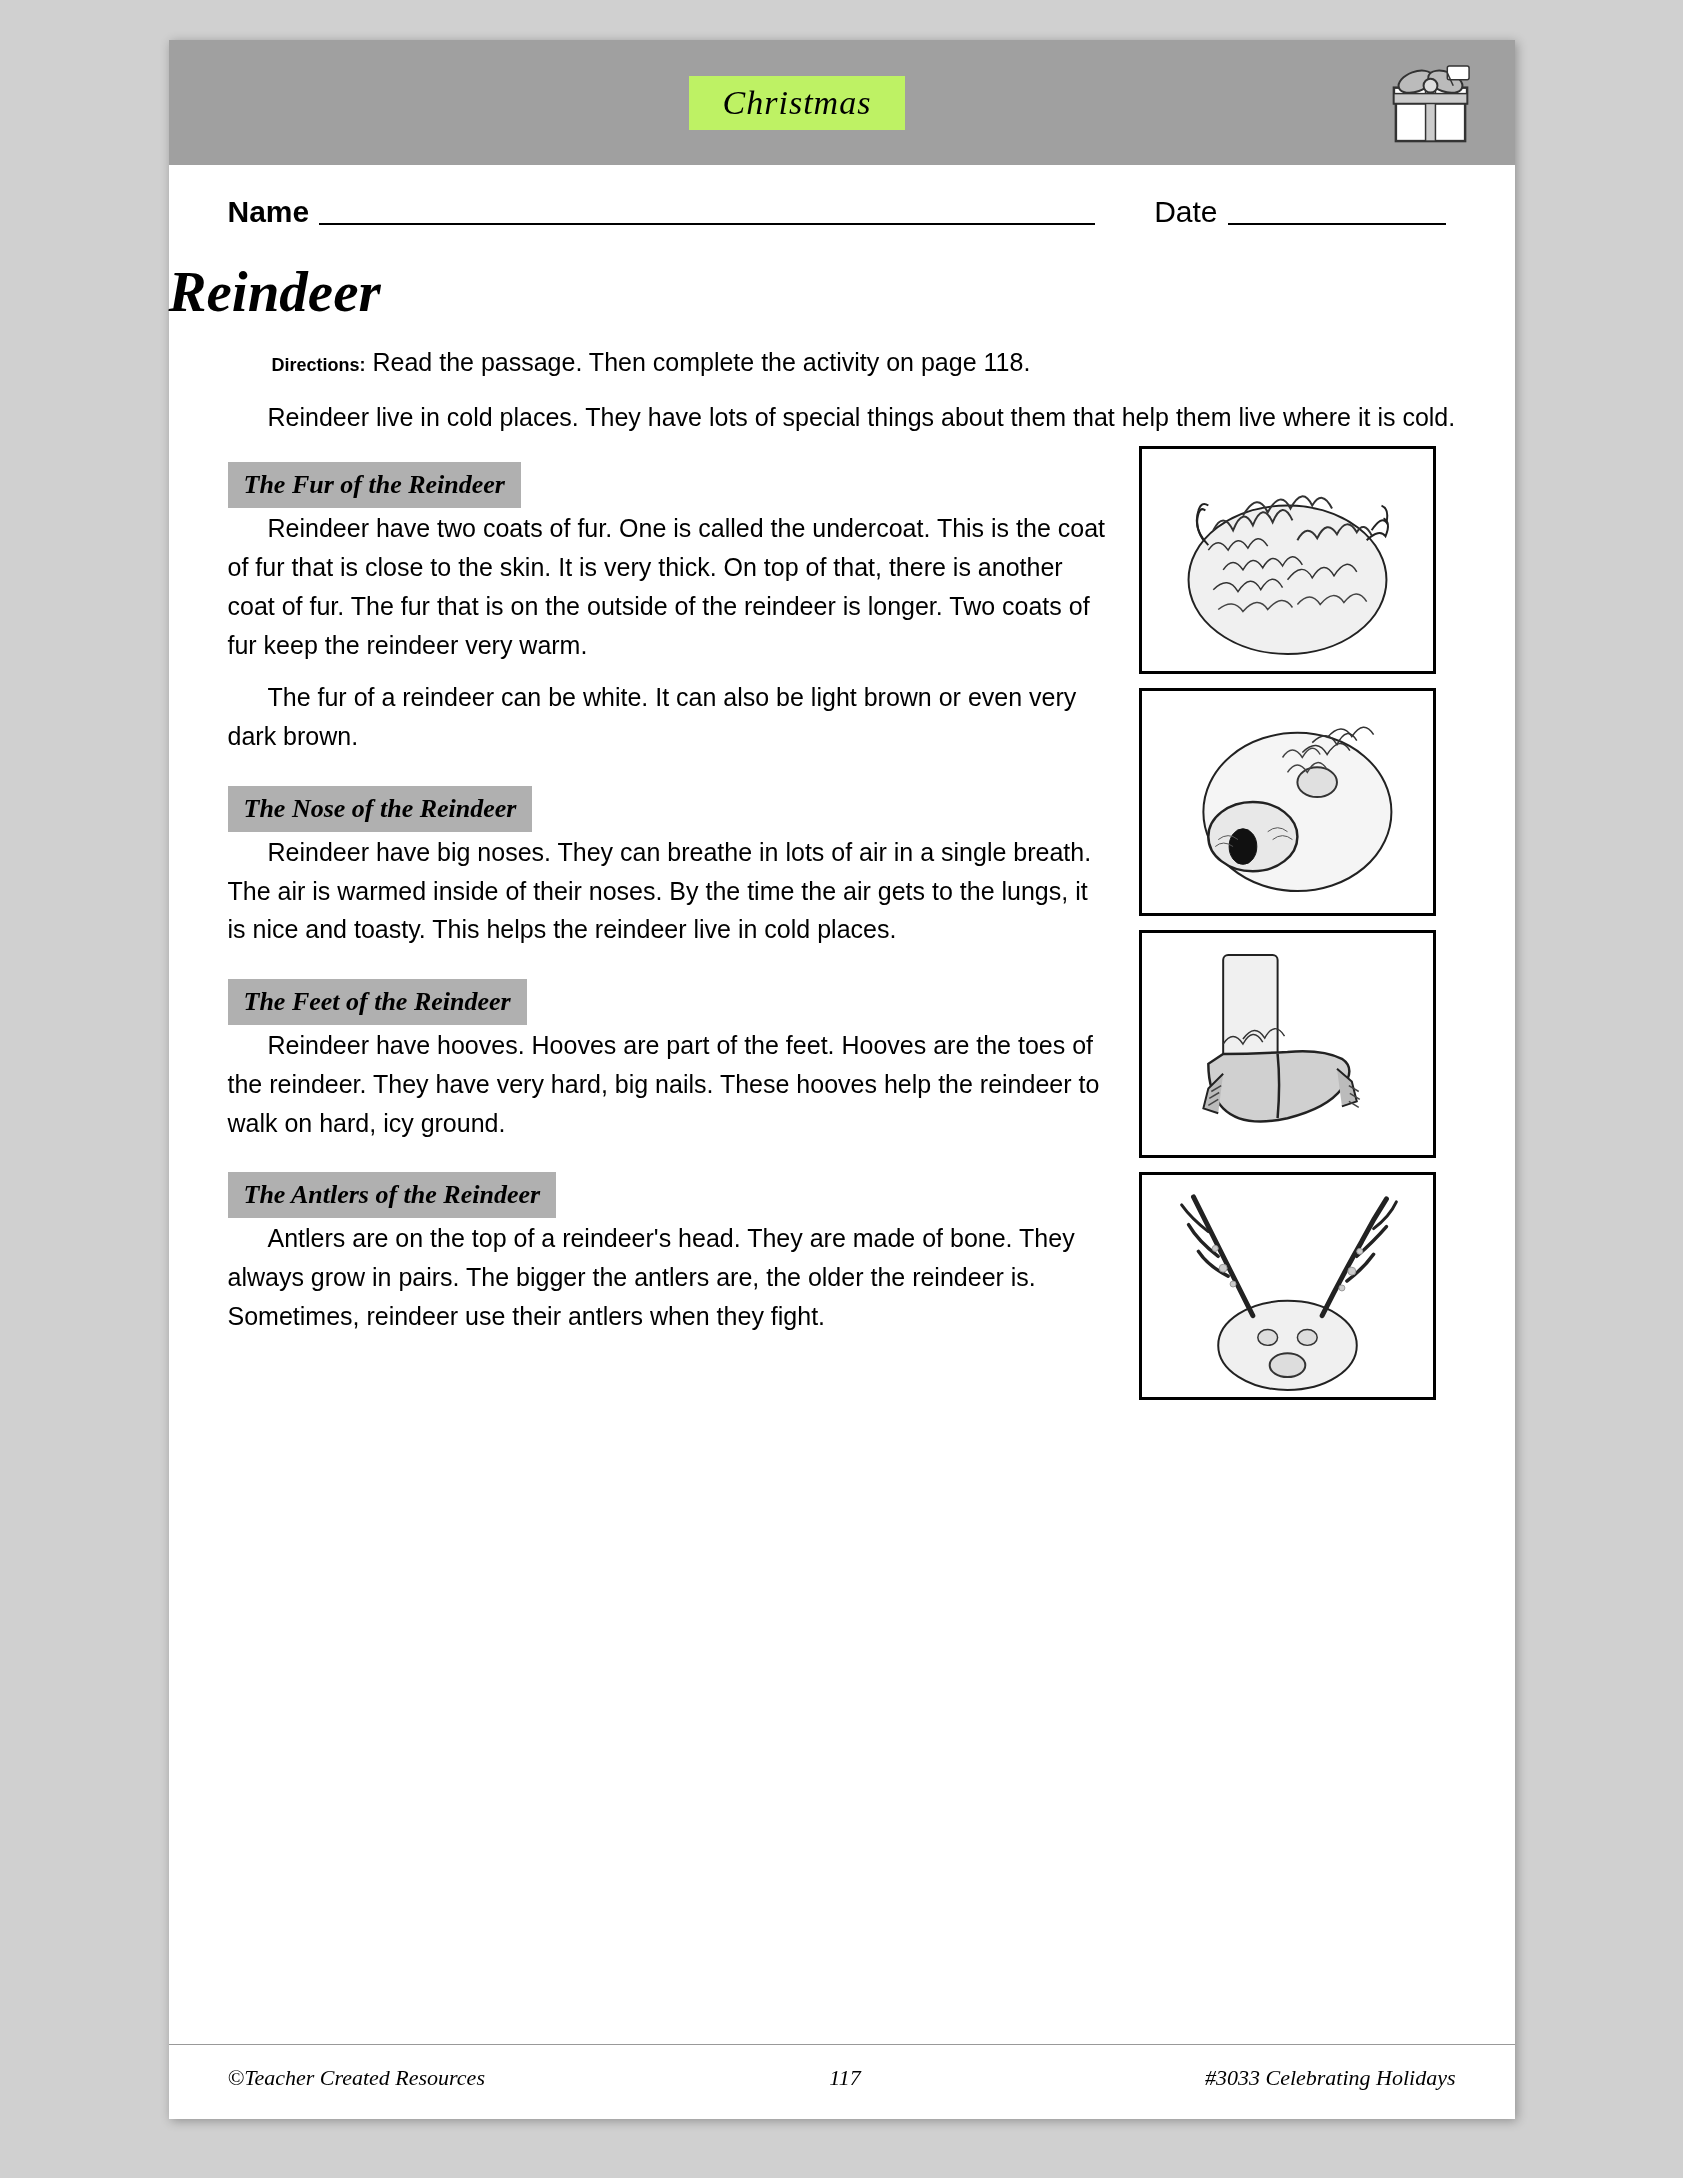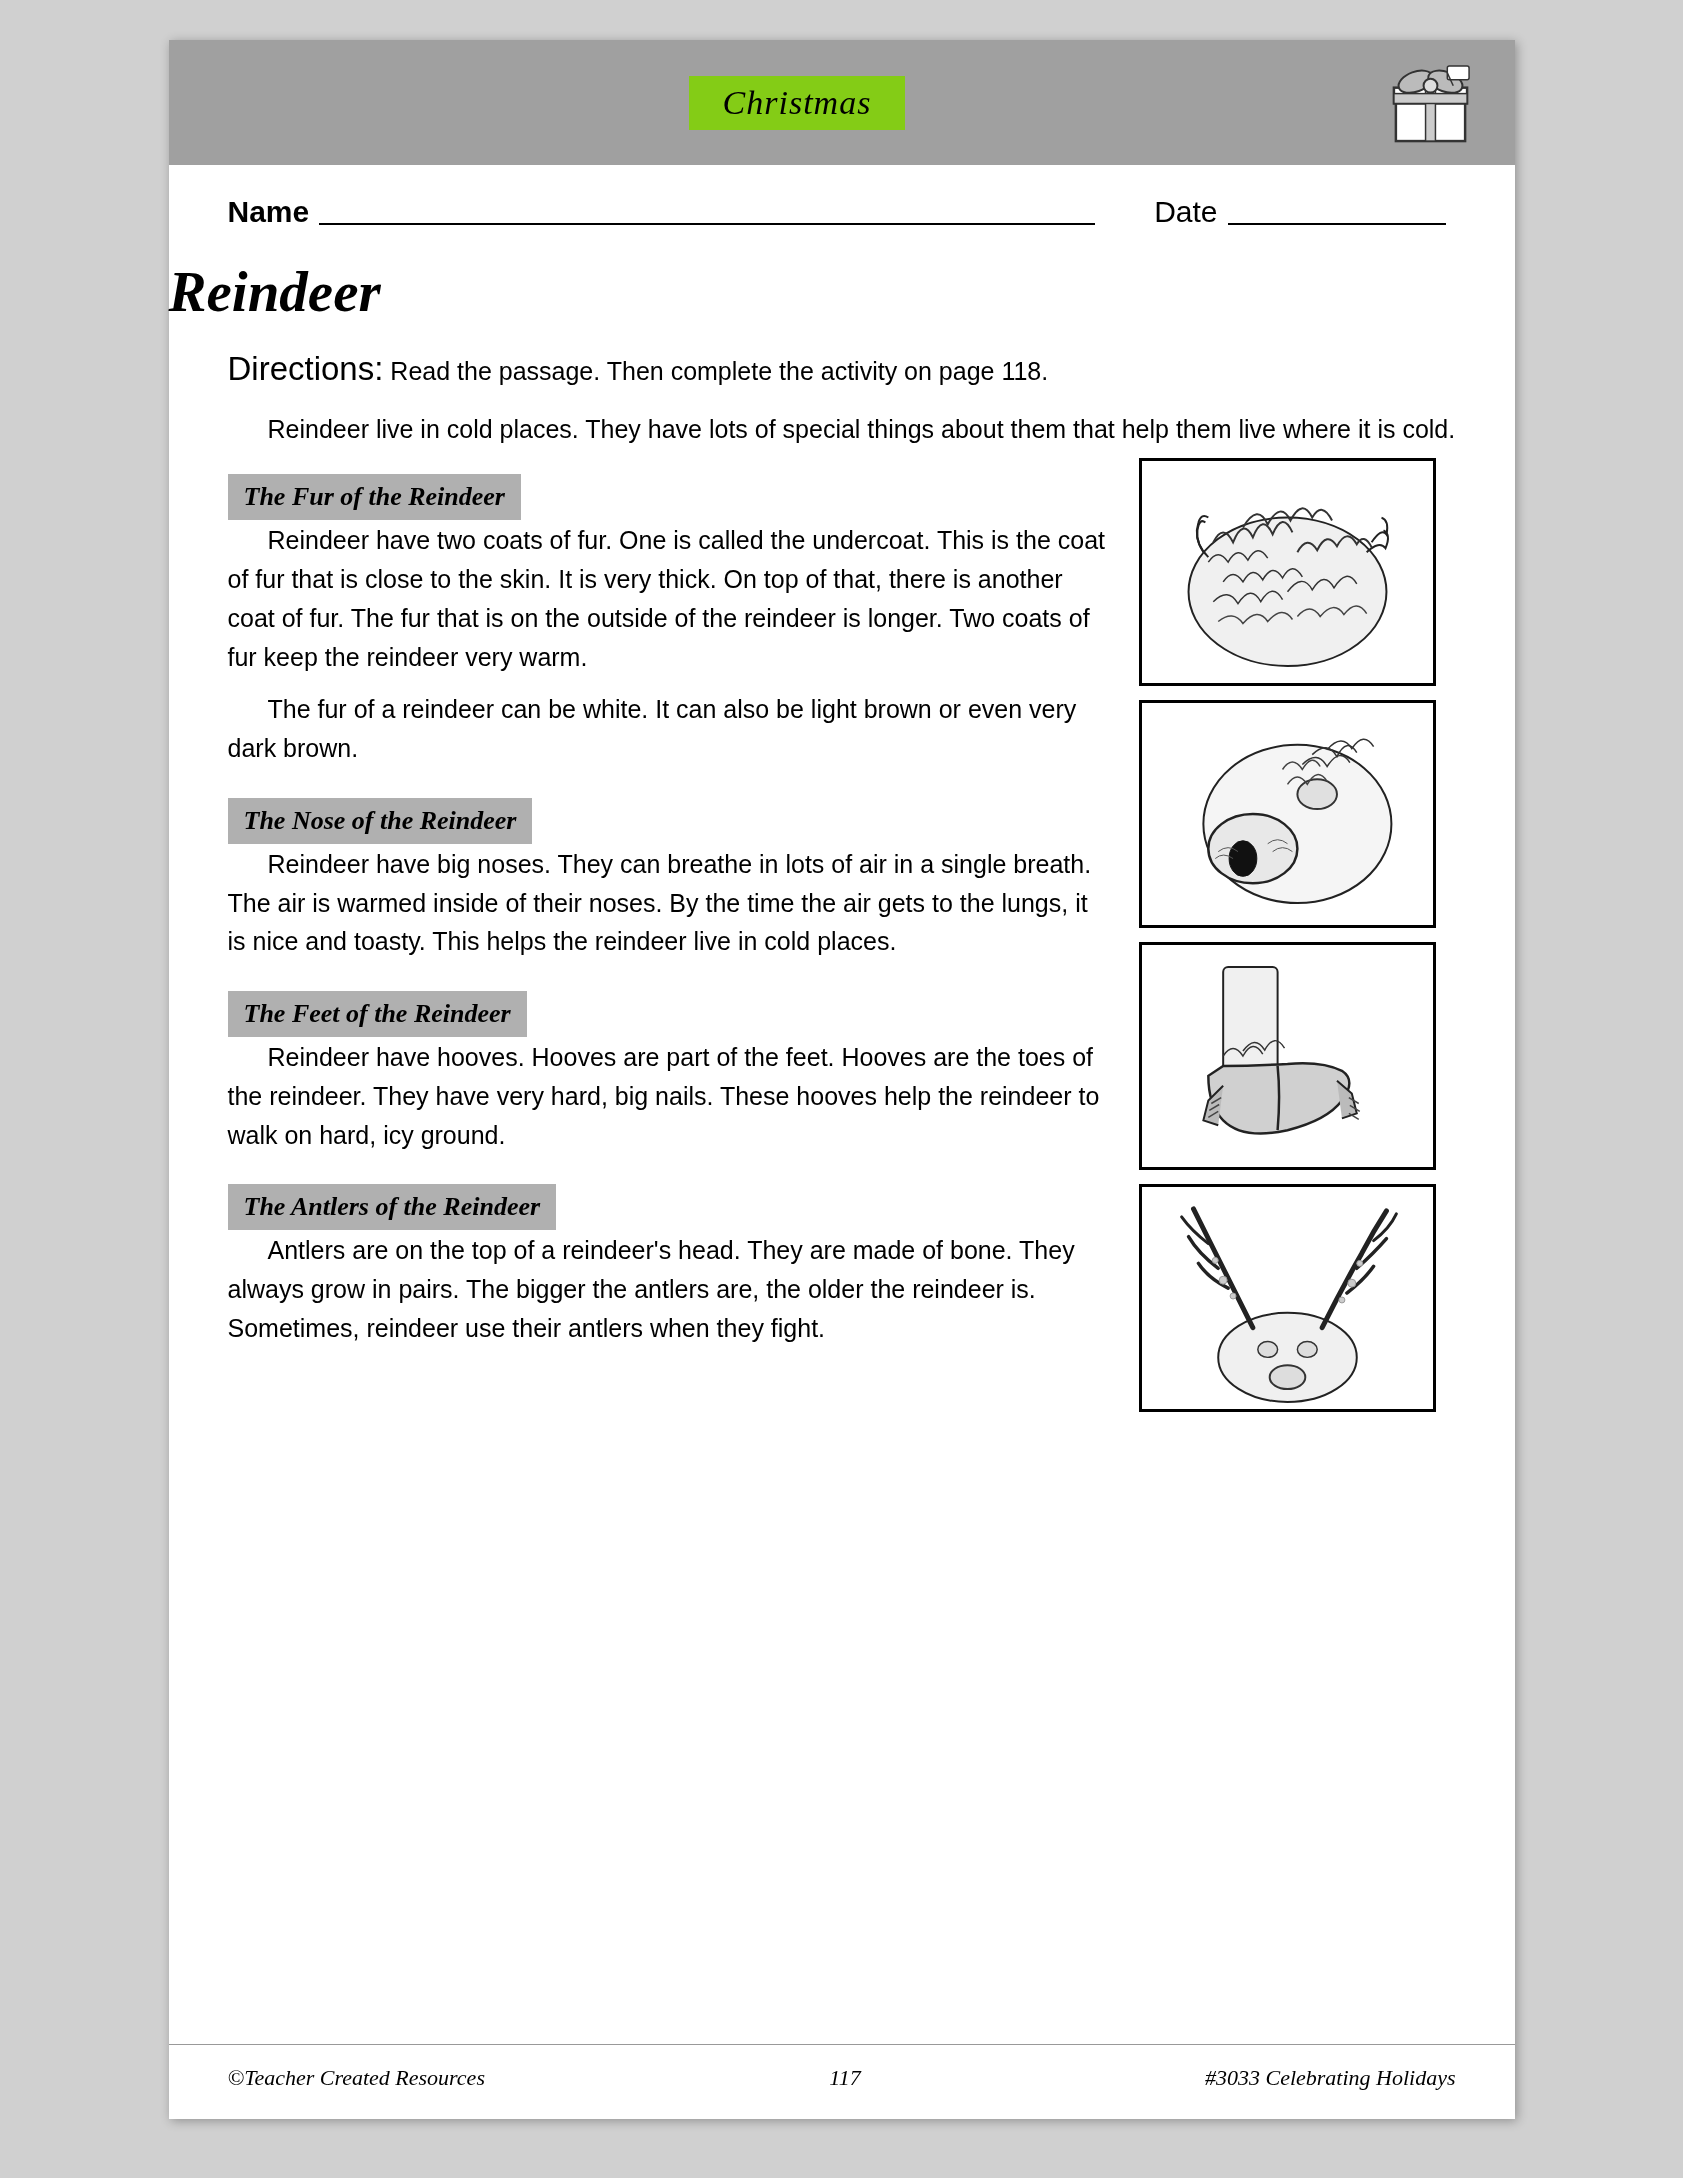--- a/index.html
+++ b/index.html
@@ -27,21 +27,21 @@
     
     .page-header {
       background: #a0a0a0;
       padding: 18px 40px;
       display: flex;
       align-items: center;
       justify-content: space-between;
     }
 
     .header-title-box {
-      background: #84cc16;
+      background: #bef264;
       padding: 8px 34px;
       font-family: 'Times New Roman', serif;
       font-style: italic;
       font-size: 34px;
       letter-spacing: 1px;
     }
 
     .gift-icon-container {
       width: 89px;
       height: 89px;
@@ -100,22 +100,23 @@
       padding: 0 59px 40px 59px;
     }
 
     .directions-line {
       font-size: 25px;
       margin-bottom: 16px;
       line-height: 1.5;
     }
 
     .directions-bold {
-      font-weight: normal;
-      font-size: 33px;
+      font-weight: bold;
+      font-size: 18px;
+      margin-left: 44px;
     }
 
     .intro-paragraph {
       font-size: 25px;
       line-height: 1.55;
       margin-bottom: 10px;
       text-indent: 40px;
     }
 
     

